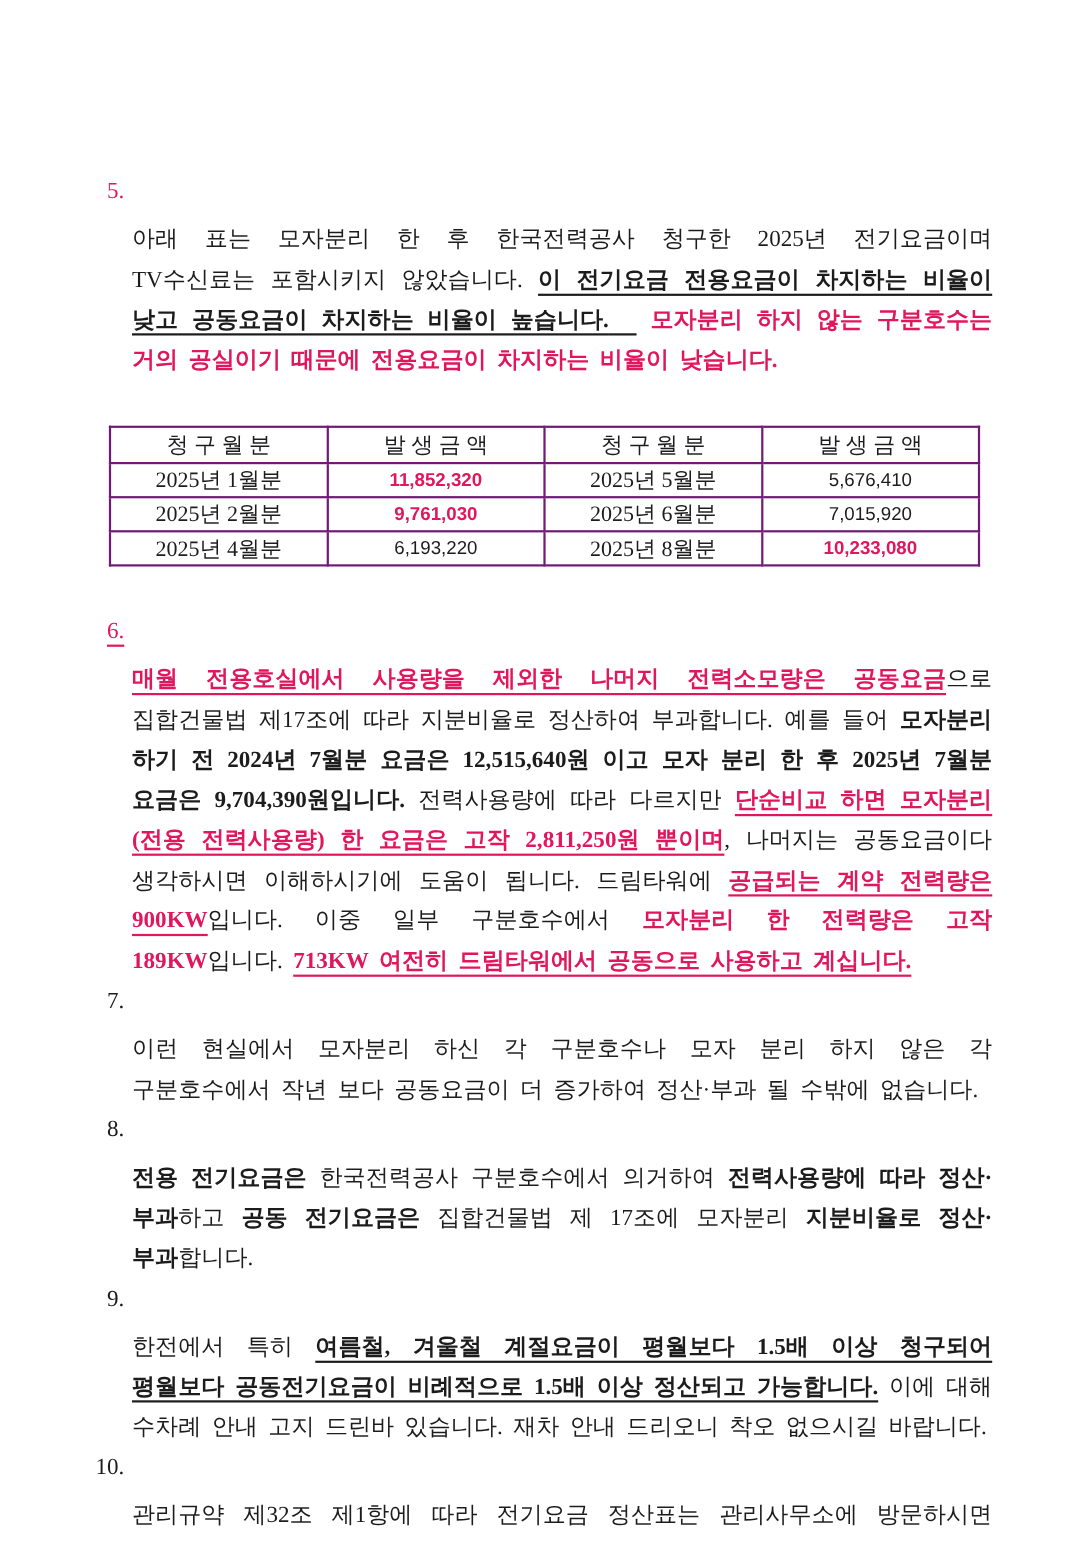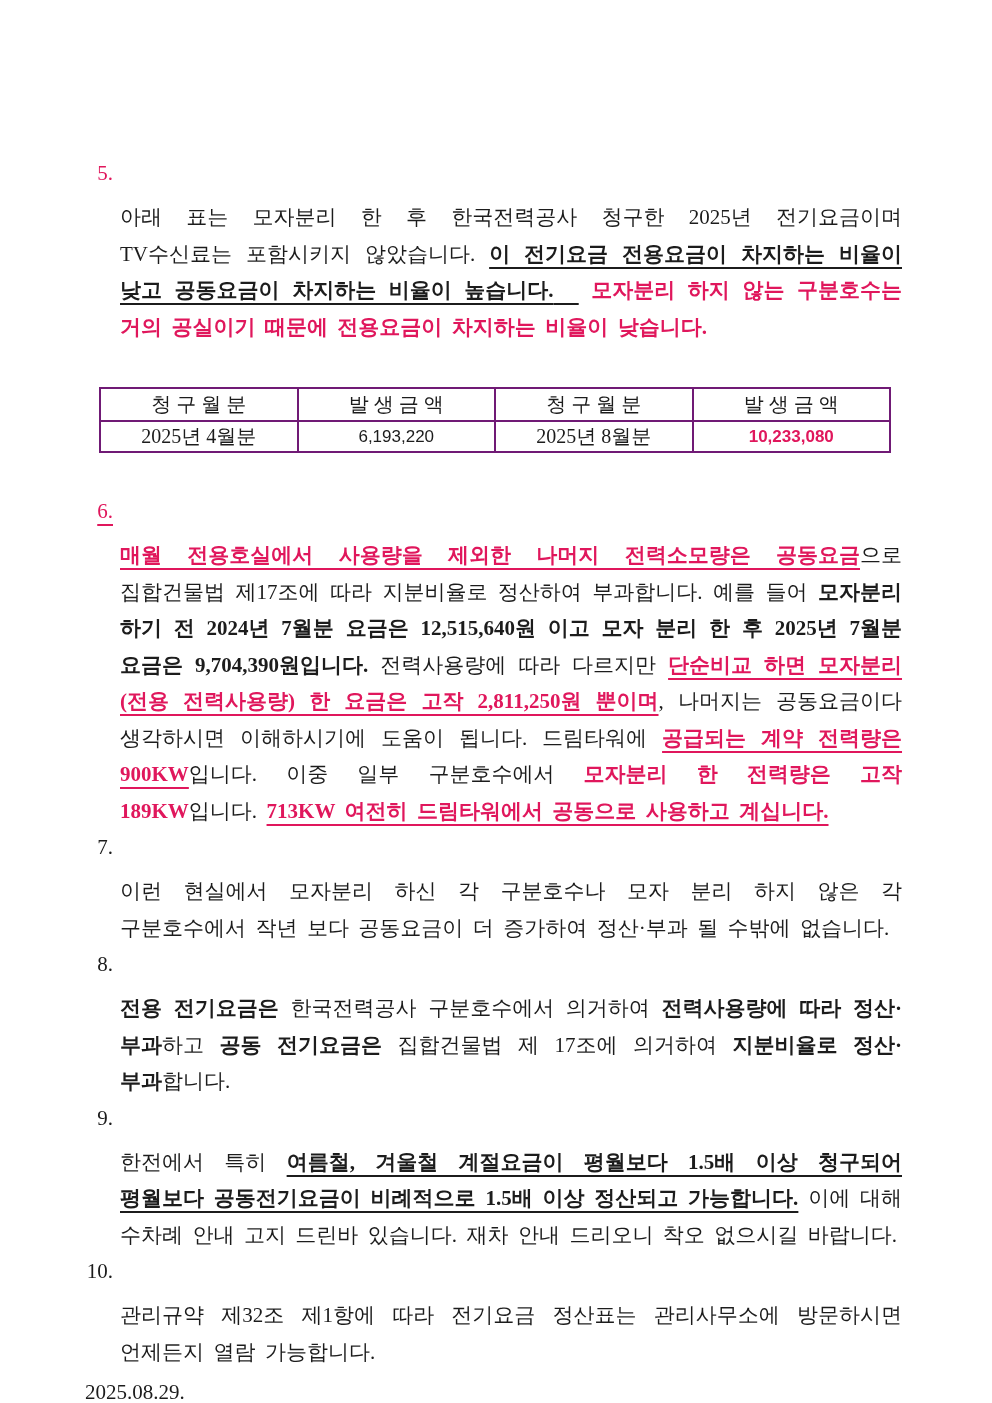--- a/index.html
+++ b/index.html
@@ -57,20 +57,32 @@
       <thead>
         <tr>
           <th>청 구 월 분</th>
           <th>발 생 금 액</th>
           <th>청 구 월 분</th>
           <th>발 생 금 액</th>
         </tr>
       </thead>
       <tbody>
           <tr>
+            <td class="month">2025년 1월분</td>
+            <td class="amount highlight">11,852,320</td>
+            <td class="month">2025년 5월분</td>
+            <td class="amount">5,676,410</td>
+          </tr>
+          <tr>
+            <td class="month">2025년 2월분</td>
+            <td class="amount highlight">9,761,030</td>
+            <td class="month">2025년 6월분</td>
+            <td class="amount">7,015,920</td>
+          </tr>
+          <tr>
             <td class="month">2025년 4월분</td>
             <td class="amount">6,193,220</td>
             <td class="month">2025년 8월분</td>
             <td class="amount highlight">10,233,080</td>
           </tr>
         </tbody>
     </table>
   </div>
 
   <div class="item">
@@ -78,21 +90,21 @@
     <div class="content"><span class="red bold underline">매월 전용호실에서 사용량을 제외한 나머지 전력소모량은 공동요금</span><span>으로 집합건물법 제17조에 따라 지분비율로 정산하여 부과합니다. 예를 들어 </span><span class="bold">모자분리 하기 전 2024년 7월분 요금은 12,515,640원 이고 모자 분리 한 후 2025년 7월분 요금은 9,704,390원입니다.</span><span> 전력사용량에 따라 다르지만 </span><span class="red bold underline">단순비교 하면 모자분리(전용 전력사용량) 한 요금은 고작 2,811,250원 뿐이며</span><span>, 나머지는 공동요금이다 생각하시면 이해하시기에 도움이 됩니다. 드림타워에 </span><span class="red bold underline">공급되는 계약 전력량은 900KW</span><span>입니다. 이중 일부 구분호수에서 </span><span class="red bold">모자분리 한 전력량은 고작 189KW</span><span>입니다. </span><span class="red bold underline">713KW 여전히 드림타워에서 공동으로 사용하고 계십니다.</span></div>
   </div>
 
   <div class="item">
     <span class="num">7.</span>
     <div class="content"><span>이런 현실에서 모자분리 하신 각 구분호수나 모자 분리 하지 않은 각 구분호수에서 작년 보다 공동요금이 더 증가하여 정산·부과 될 수밖에 없습니다.</span></div>
   </div>
 
   <div class="item">
     <span class="num">8.</span>
-    <div class="content"><span class="bold">전용 전기요금은</span><span> 한국전력공사 구분호수에서 의거하여 </span><span class="bold">전력사용량에 따라 정산·부과</span><span>하고 </span><span class="bold">공동 전기요금은</span><span> 집합건물법 제 17조에 의거하여 </span><span class="bold">지분비율로 정산·부과</span><span>합니다.</span></div>
+    <div class="content"><span class="bold">전용 전기요금은</span><span> 한국전력공사 구분호수에서 의거하여 </span><span class="bold">전력사용량에 따라 정산·부과</span><span>하고 </span><span class="bold">공동 전기요금은</span><span> 집합건물법 제 17조에 모자분리 </span><span class="bold">지분비율로 정산·부과</span><span>합니다.</span></div>
   </div>
 
   <div class="item">
     <span class="num">9.</span>
     <div class="content"><span>한전에서 특히 </span><span class="bold underline">여름철, 겨울철 계절요금이 평월보다 1.5배 이상 청구되어 평월보다 공동전기요금이 비례적으로 1.5배 이상 정산되고 가능합니다.</span><span> 이에 대해 수차례 안내 고지 드린바 있습니다. 재차 안내 드리오니 착오 없으시길 바랍니다.</span></div>
   </div>
 
   <div class="item">
     <span class="num">10.</span>
     <div class="content"><span>관리규약 제32조 제1항에 따라 전기요금 정산표는 관리사무소에 방문하시면 언제든지 열람 가능합니다.</span></div>

